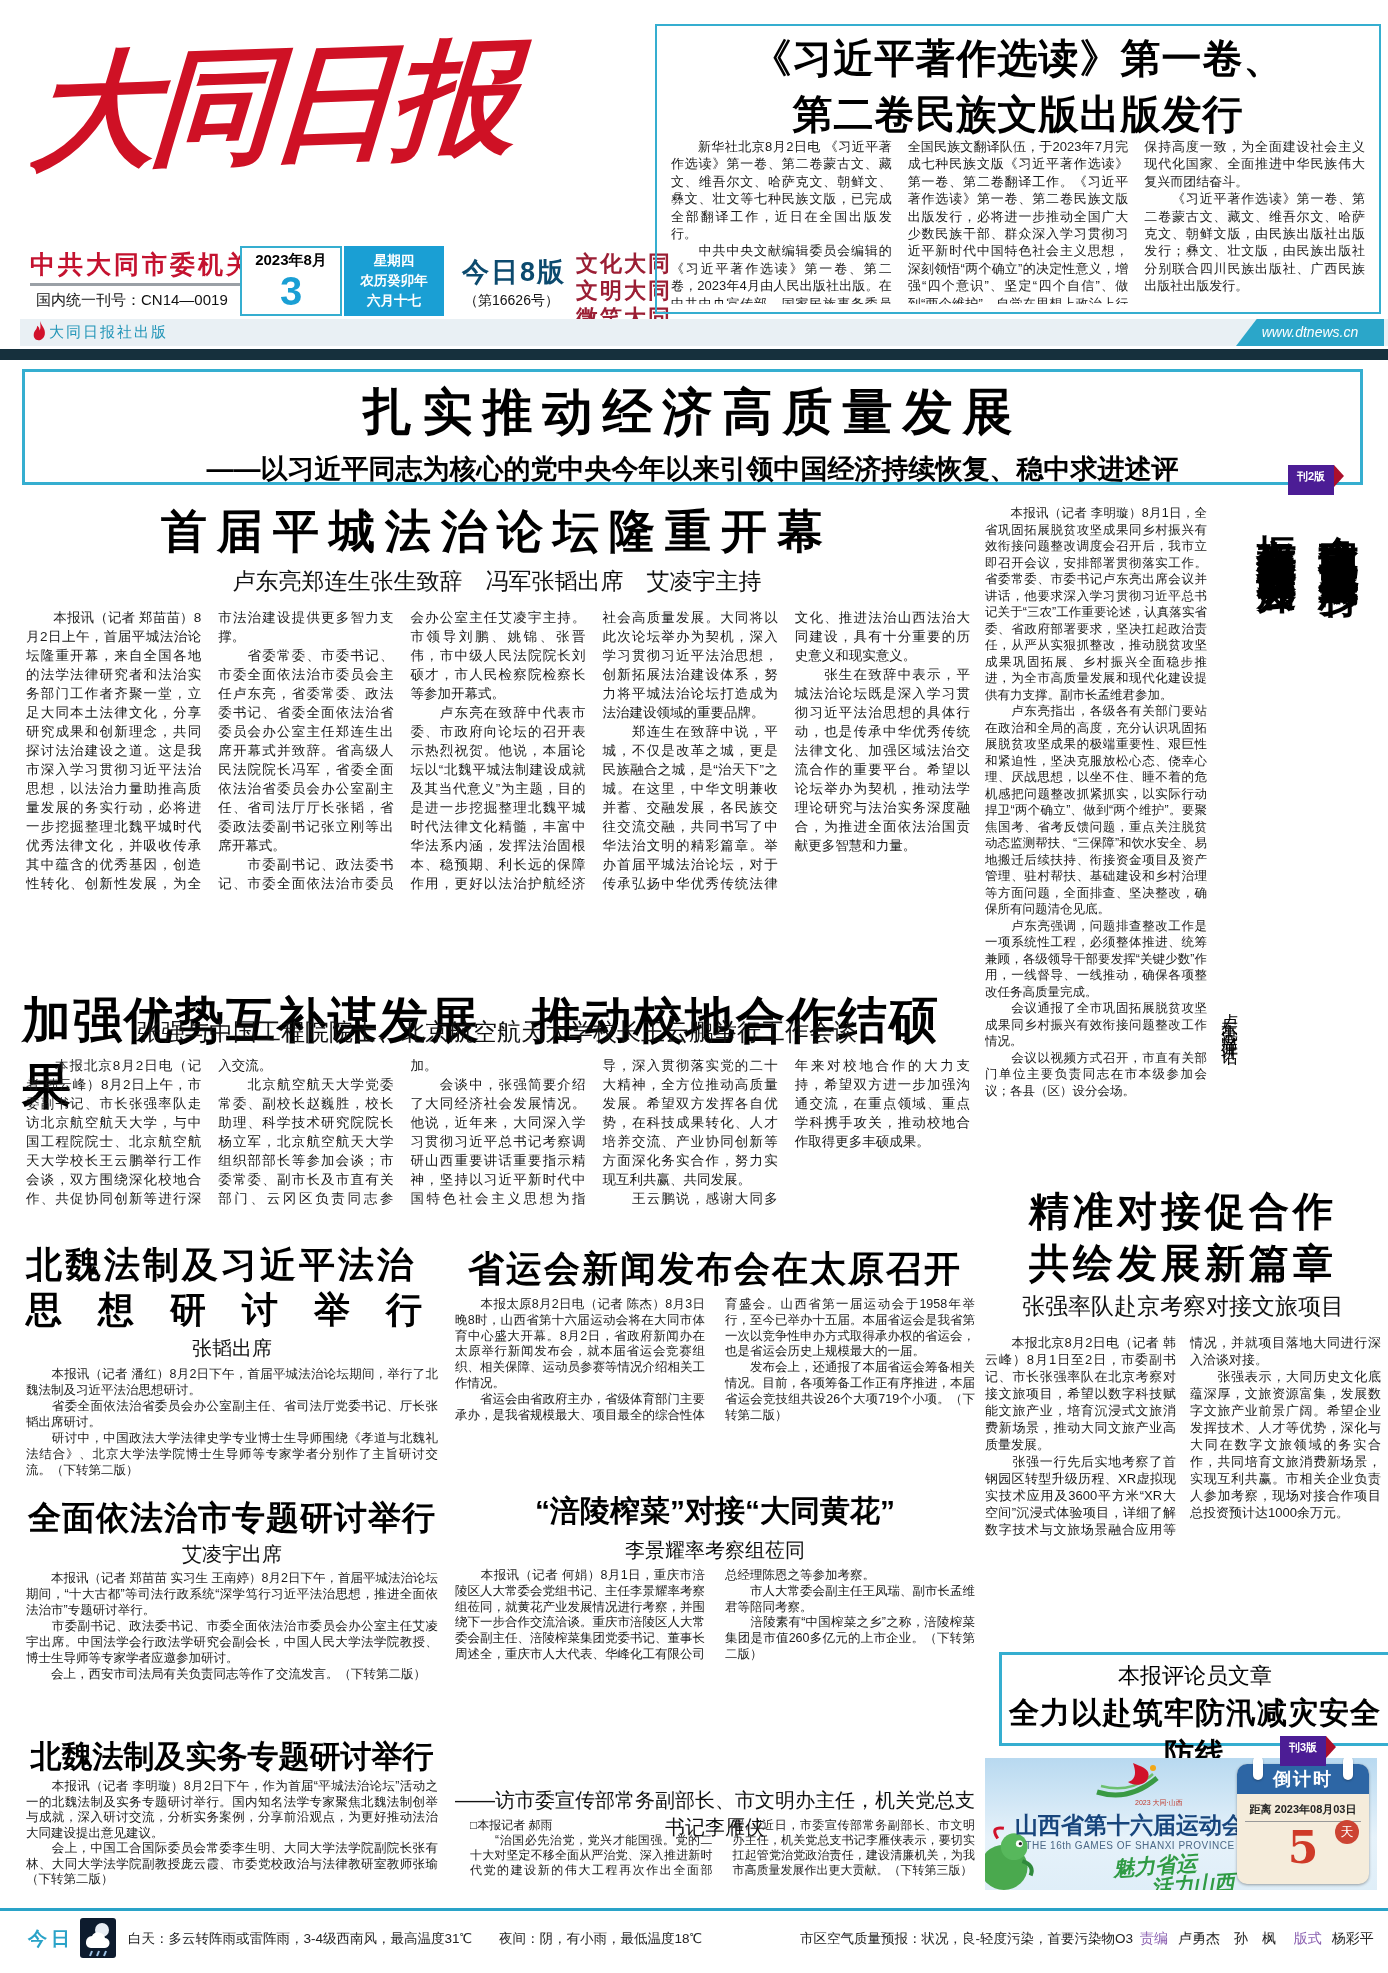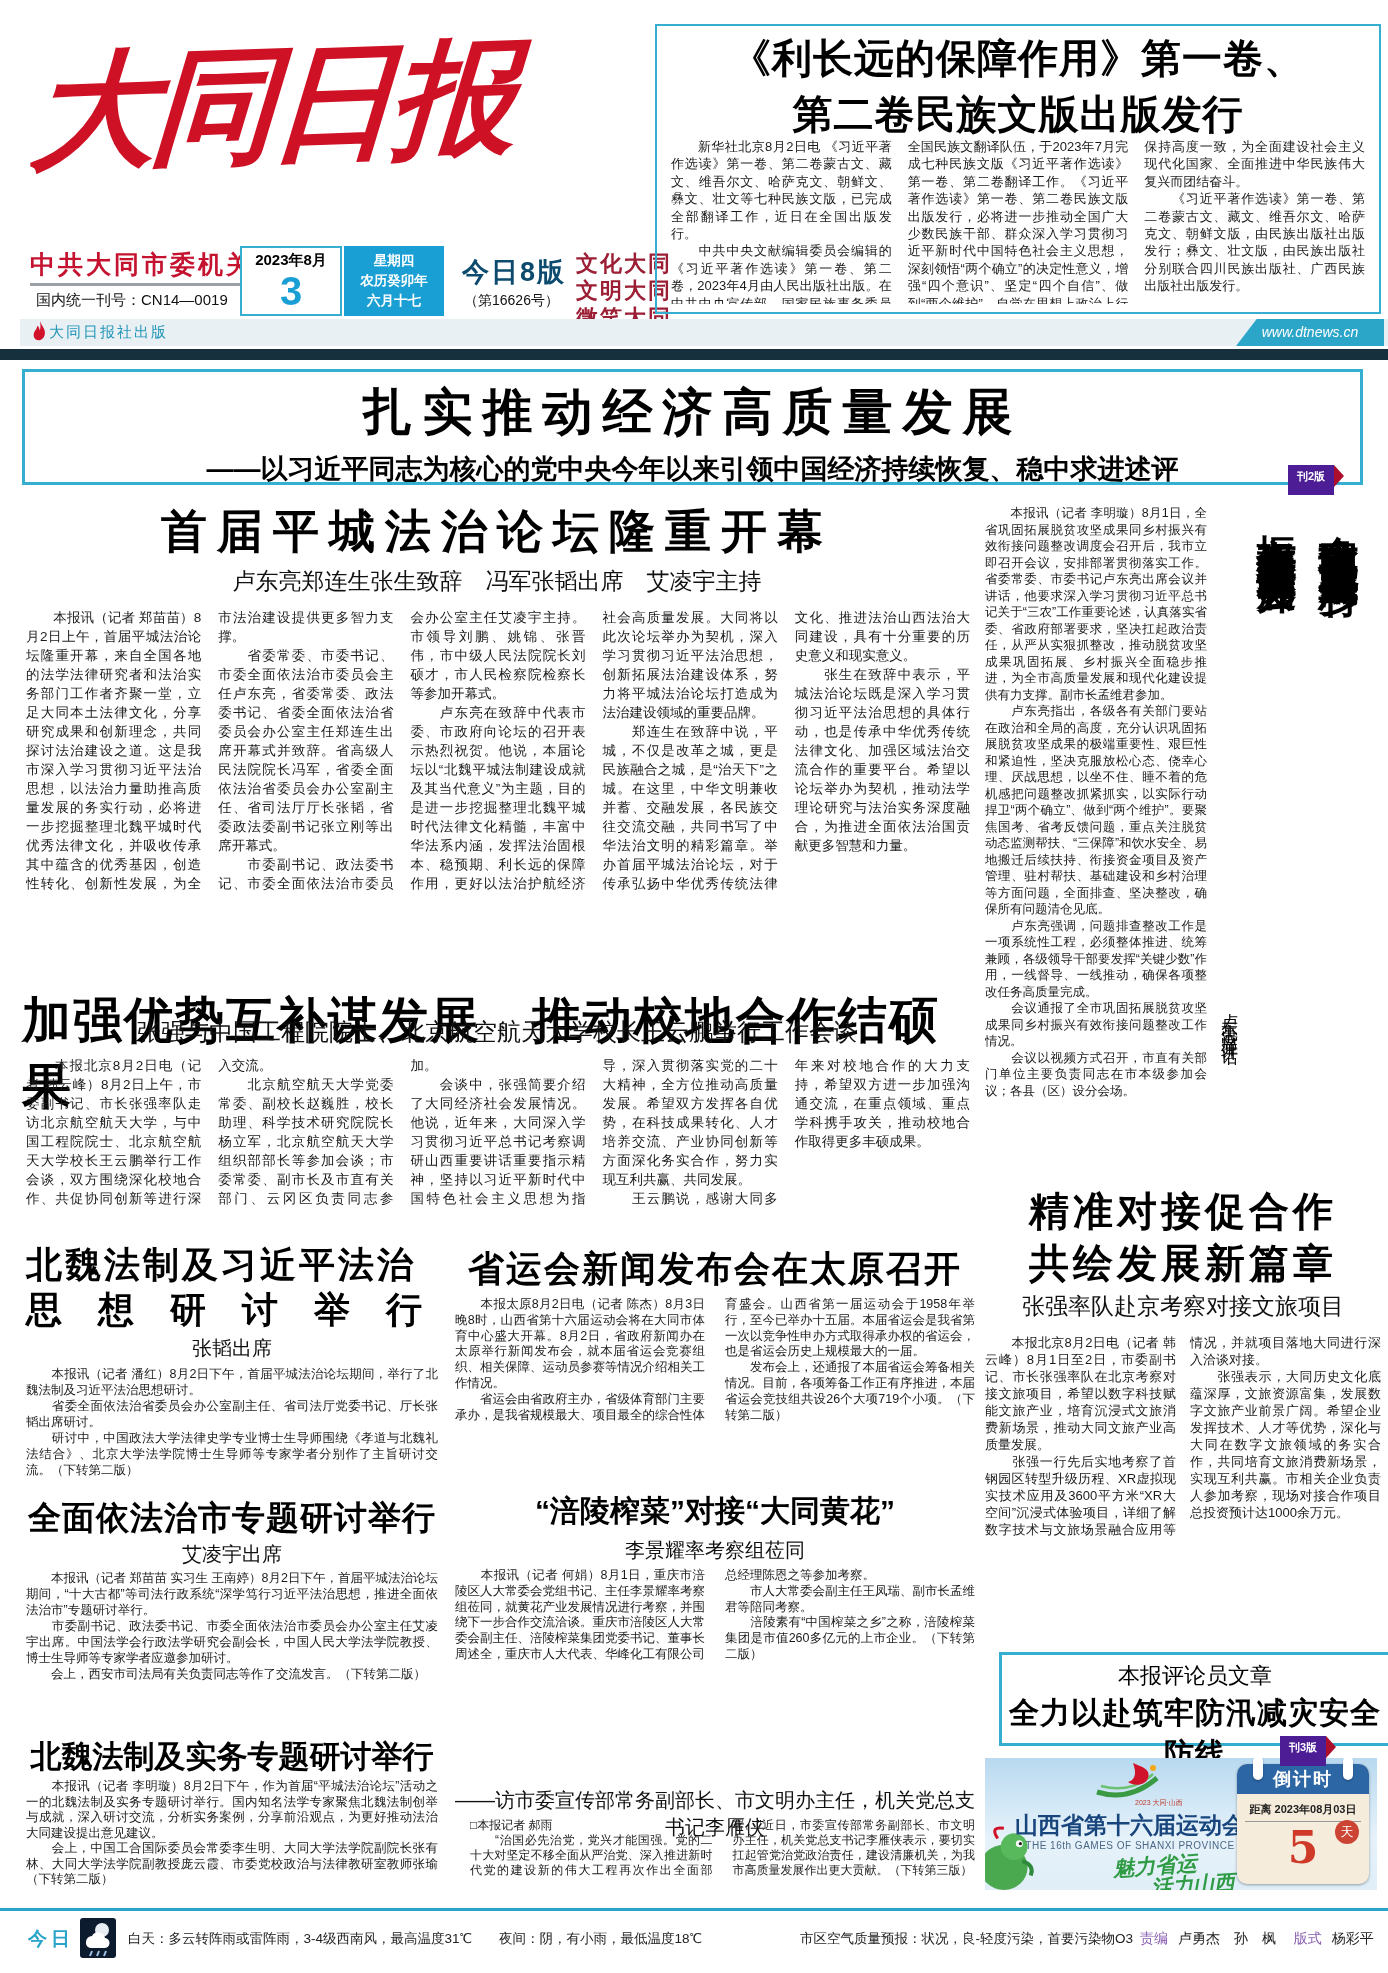--- a/index.html
+++ b/index.html
@@ -149,21 +149,21 @@
   <div class="abs pages hd">今日8版</div>
   <div class="abs issue">（第16626号）</div>
 
   <div class="abs slogans">
     <div>文化大同</div>
     <div>文明大同</div>
     <div>微笑大同</div>
   </div>
 
   <div class="abs top-news">
-    <div class="tn-title">《利长远的保障作用》第一卷、</div>
+    <div class="tn-title">《习近平著作选读》第一卷、</div>
     <div class="tn-title">第二卷民族文版出版发行</div>
     <div class="tn-body body-text cols3">　　新华社北京8月2日电 《习近平著作选读》第一卷、第二卷蒙古文、藏文、维吾尔文、哈萨克文、朝鲜文、彝文、壮文等七种民族文版，已完成全部翻译工作，近日在全国出版发行。
 　　中共中央文献编辑委员会编辑的《习近平著作选读》第一卷、第二卷，2023年4月由人民出版社出版。在中共中央宣传部、国家民族事务委员会协调下，中国民族语文翻译局组织全国民族文翻译队伍，于2023年7月完成七种民族文版《习近平著作选读》第一卷、第二卷翻译工作。《习近平著作选读》第一卷、第二卷民族文版出版发行，必将进一步推动全国广大少数民族干部、群众深入学习贯彻习近平新时代中国特色社会主义思想，深刻领悟“两个确立”的决定性意义，增强“四个意识”、坚定“四个自信”、做到“两个维护”，自觉在思想上政治上行动上同以习近平同志为核心的党中央保持高度一致，为全面建设社会主义现代化国家、全面推进中华民族伟大复兴而团结奋斗。
 　　《习近平著作选读》第一卷、第二卷蒙古文、藏文、维吾尔文、哈萨克文、朝鲜文版，由民族出版社出版发行；彝文、壮文版，由民族出版社分别联合四川民族出版社、广西民族出版社出版发行。</div>
   </div>
 
   <div class="abs pub-strip">
     <span class="abs" style="left:10px; top:2px;">
       <svg width="20" height="23" viewBox="0 0 20 24">
           <path d="M10 0C12 6 16 8 15 14c-.7 4-4 6-6.5 6C5 20 3 17 3.5 13.5 4 10 7 9 7 5c2 1 2.5 3 2.5 5C11 8 10.5 4 10 0z" fill="#d1122b"></path>

